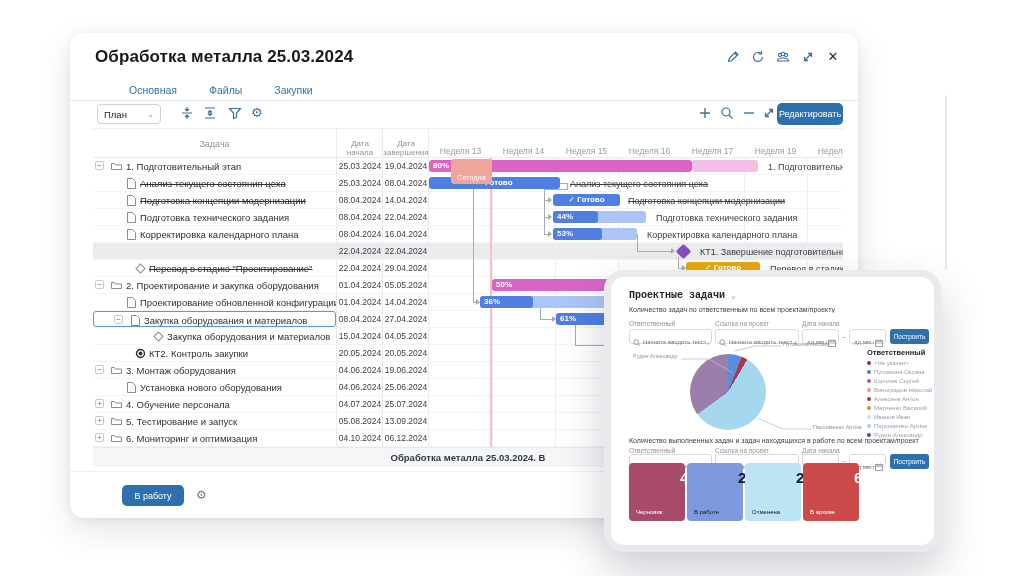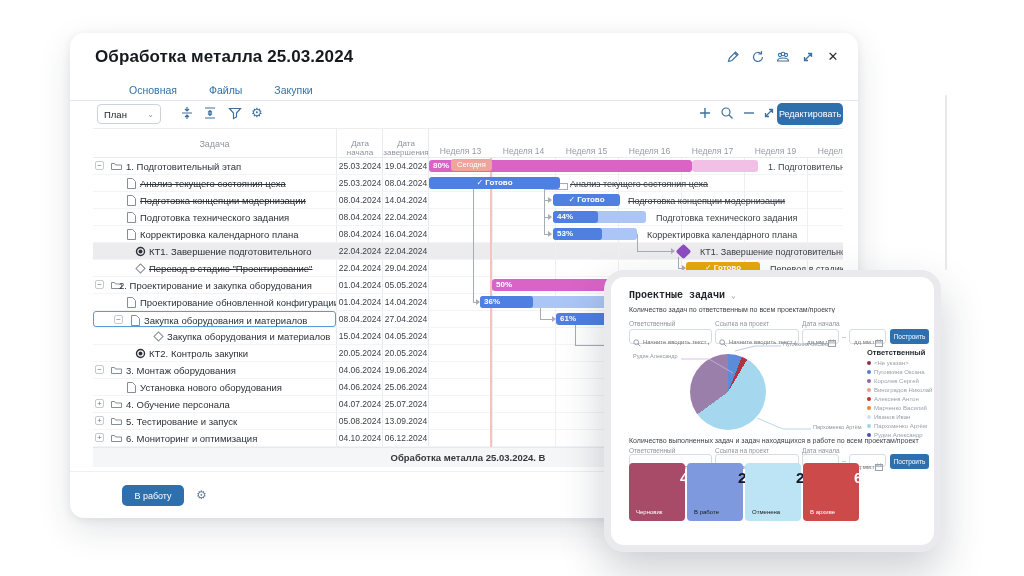--- a/index.html
+++ b/index.html
@@ -45,21 +45,21 @@
   .ricon{position:absolute;top:3px;width:11px;height:11px;color:#858d96;}
   .ricon svg{width:11px;height:11px;display:block;}
   .rname{position:absolute;top:3px;white-space:nowrap;}
   .st{text-decoration:line-through;}
   .c-date{position:absolute;left:244px;top:3px;width:46px;text-align:center;font-size:8.5px;color:#3a3f45;}
   .c-date.d2{left:290px;}
   
   .chart{position:absolute;left:359px;top:125px;width:414px;height:289px;overflow:hidden;z-index:3;}
   .gline{position:absolute;top:0;width:1px;height:289px;background:#edeff2;}
   .today-line{position:absolute;left:61px;top:0;width:2px;height:289px;background:#f3c3bf;}
-  .today-badge{position:absolute;left:22px;top:1px;background:#efa49d;color:#fff;font-size:7.5px;padding:1px 6px 2px;border-radius:3px;z-index:5;}
+  .today-badge{position:absolute;left:22px;top:1px;background:#efa49d;color:#fff;font-size:7.5px;padding:14px 6px 2px;border-radius:3px;z-index:5;}
   .bar{position:absolute;height:12px;border-radius:3px;font-size:8px;font-weight:700;color:#fff;line-height:12px;cursor:pointer;}
   .bar.solid-blue{background:#4e7fe1;}
   .bar.light-blue{background:#abc5f6;}
   .bar.solid-pink{background:#d964c6;}
   .bar.light-pink{background:#f2bfe7;}
   .bar.yellow{background:#e7a70e;}
   .bar .pct{padding-left:4px;}
   .bar .ctr{display:block;text-align:center;}
   .diamond{position:absolute;width:11px;height:11px;background:#8d4bbf;transform:rotate(45deg);border-radius:2px;cursor:pointer;}
   .glabel{position:absolute;font-size:9px;color:#3b4046;white-space:nowrap;}
@@ -268,29 +268,20 @@
             <svg viewBox="0 0 9 11" fill="none" stroke="currentColor">
               <path d="M.5.5h5l3 3v7h-8z"></path>
             </svg>
           </span>
         <span class="rname" style="left:47px">Корректировка календарного плана</span>
       </div>
       <div class="c-date">08.04.2024</div>
       <div class="c-date d2">16.04.2024</div>
     </div>
     <div class="trow hl" style="top:210px">
-      <div class="c-task">
-        <span class="ricon" style="left:42px;color:#2b3036">
-            <svg viewBox="0 0 11 11" fill="none" stroke="currentColor" stroke-width="1.4">
-              <circle cx="5.5" cy="5.5" r="4"></circle>
-              <circle cx="5.5" cy="5.5" r="1.3" fill="currentColor"></circle>
-            </svg>
-          </span>
-        <span class="rname" style="left:56px">КТ1. Завершение подготовительного</span>
-      </div>
       <div class="c-date">22.04.2024</div>
       <div class="c-date d2">22.04.2024</div>
     </div>
     <div class="trow" style="top:227px">
       <div class="c-task">
         <span class="ricon" style="left:42px">
             <svg viewBox="0 0 11 11" fill="none" stroke="currentColor">
               <rect x="2.3" y="2.3" width="6.4" height="6.4" transform="rotate(45 5.5 5.5)"></rect>
             </svg>
           </span>
@@ -300,21 +291,21 @@
       <div class="c-date d2">29.04.2024</div>
     </div>
     <div class="trow" style="top:244px">
       <div class="c-task">
         <span class="exp" style="left:2px">−</span>
         <span class="ricon" style="left:18px">
             <svg viewBox="0 0 11 9" fill="none" stroke="currentColor">
               <path d="M.5 1.5h3l1 1.5h6v4.5h-10z"></path>
             </svg>
           </span>
-        <span class="rname" style="left:26px">2. Проектирование и закупка оборудования</span>
+        <span class="rname" style="left:33px">2. Проектирование и закупка оборудования</span>
       </div>
       <div class="c-date">01.04.2024</div>
       <div class="c-date d2">05.05.2024</div>
     </div>
     <div class="trow" style="top:261px">
       <div class="c-task">
         <span class="ricon" style="left:33px">
             <svg viewBox="0 0 9 11" fill="none" stroke="currentColor">
               <path d="M.5.5h5l3 3v7h-8z"></path>
             </svg>

